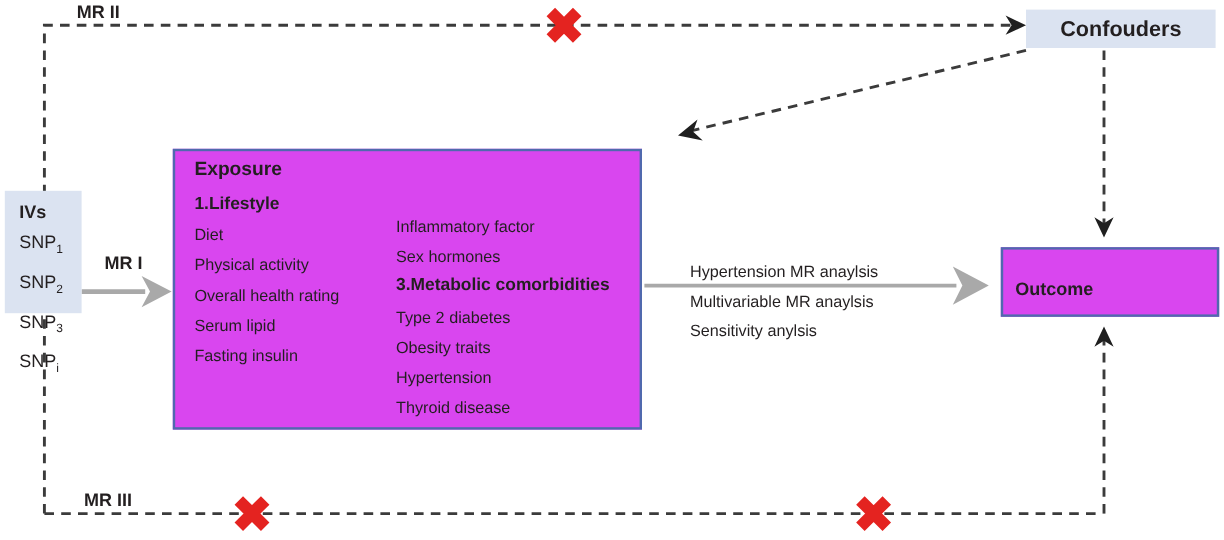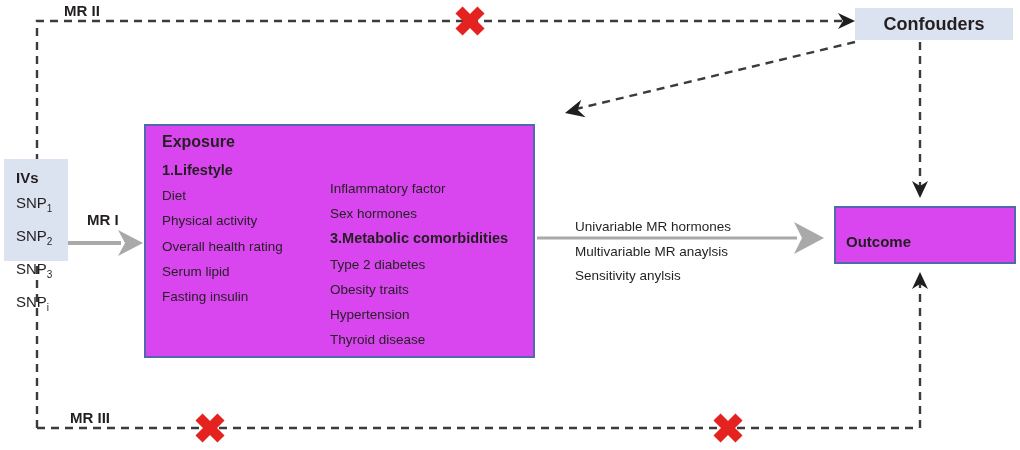--- a/index.html
+++ b/index.html
@@ -107,21 +107,21 @@
       <div class="exp-item">Sex hormones</div>
       <div class="exp-item bold">3.Metabolic comorbidities</div>
       <div class="exp-item">Type 2 diabetes</div>
       <div class="exp-item">Obesity traits</div>
       <div class="exp-item">Hypertension</div>
       <div class="exp-item">Thyroid disease</div>
     </div>
   </div>
 
   <div class="mr-analysis">
-    <div class="mr-analysis-item">Univariable MR hormones</div>
+    <div class="mr-analysis-item">Hypertension MR anaylsis</div>
     <div class="mr-analysis-item">Multivariable MR anaylsis</div>
     <div class="mr-analysis-item">Sensitivity anylsis</div>
   </div>
 
   <div class="box framed outcome-box">
     <div class="outcome-title">Outcome</div>
   </div>
 
   <div class="box soft confounders-box">
     <span>Confouders</span>

